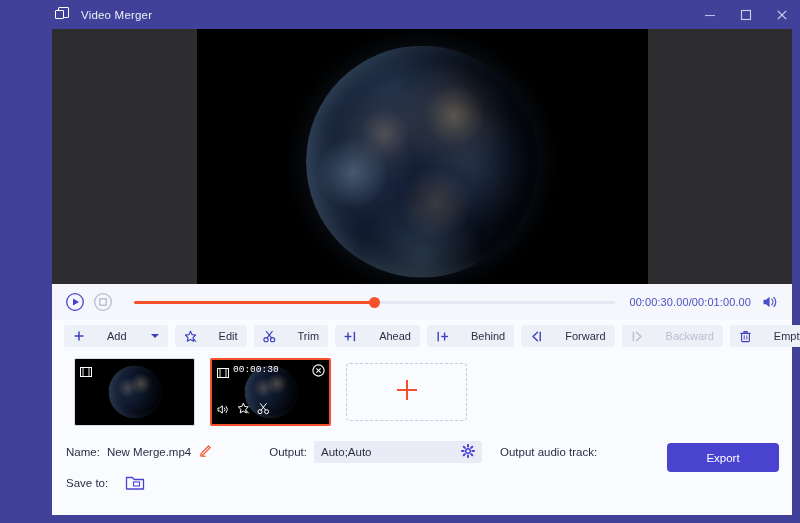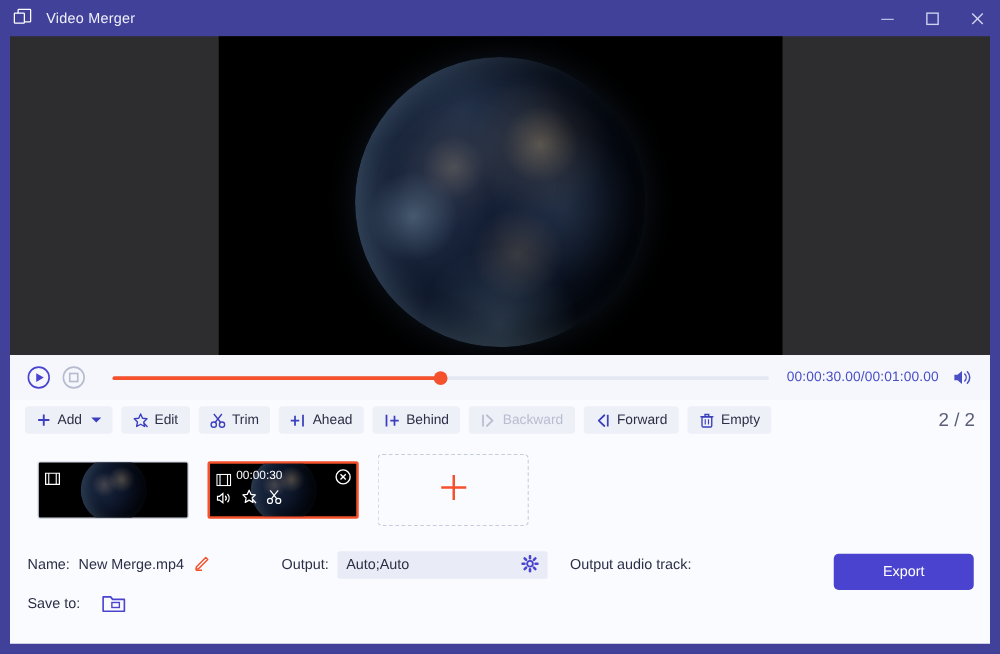--- a/index.html
+++ b/index.html
@@ -6,21 +6,21 @@
   html, body {
     width: 800px; height: 523px;
     font-family: "Liberation Sans", sans-serif;
     overflow: hidden;
     background: #3f3f96;
   }
   .window {
     position: relative;
     width: 800px; height: 523px;
     background: #41419a;
-    display: flex; flex-direction: column;
+    display: flex; flex-direction: column; padding-left: 44px;
   }
   
   .titlebar {
     height: 29px;
     background: #41419a;
     display: flex; align-items: center;
     flex: none;
     padding-left: 11px;
   }
   .app-icon { width: 17px; height: 16px; position: relative; flex: none; }
@@ -115,41 +115,41 @@
   
   .toolbar {
     flex: none; height: 32px;
     margin: 0 8px;
     background: #fafbff;
     display: flex; align-items: center;
     padding: 0 12px;
   }
   .tbtn {
     height: 22px; background: #eef0f8; border-radius: 3px;
-    display: flex; align-items: center; gap: 5px;
+    display: flex; align-items: center; gap: 22px;
     padding: 0 9px; margin-right: 7px;
     color: #2b2f45; font-size: 11px; white-space: nowrap;
   }
   .tbtn svg { display: block; flex: none; }
   .tbtn.disabled { color: #b9bdd0; }
   .caret { width: 0; height: 0; border-left: 4px solid transparent;
            border-right: 4px solid transparent; border-top: 4.5px solid #3a3fbd; margin-left: 2px; }
   .page-count { margin-left: auto; color: #5a5f78; font-size: 15px; }
   
   .strip {
     flex: none; height: 80px;
     margin: 0 8px;
     background: #fafbff;
     display: flex; align-items: center;
     padding: 0 22px; gap: 15px;
   }
   .clip {
-    width: 121px; height: 46px; position: relative;
+    width: 121px; height: 68px; position: relative;
     background: #000; overflow: hidden; flex: none;
-    border: 1px solid #d5d9e8; border-radius: 2px;
+    border: 1px solid #d5d9e8; border-radius: 2px; font-family: Liberation Mono, monospace;
   }
   .clip.selected { border: 2px solid #f4512c; }
   .clip .thumb-earth {
     position: absolute; left: 50%; top: 50%;
     width: 53px; height: 53px; transform: translate(-50%, -50%);
     border-radius: 50%;
     background:
       radial-gradient(circle at 62% 34%, rgba(255,214,150,0.28) 0%, rgba(0,0,0,0) 22%),
       radial-gradient(circle at 36% 42%, rgba(255,205,150,0.20) 0%, rgba(0,0,0,0) 22%),
       radial-gradient(circle at 32% 50%, #17243c 0%, #0b1326 55%, #05090f 100%);
@@ -292,33 +292,33 @@
       <span>Ahead</span>
     </div>
     <div class="tbtn">
       <svg width="13" height="13" viewBox="0 0 13 13">
           <line x1="2.2" y1="1.8" x2="2.2" y2="11.2" stroke="#3a3fbd" stroke-width="1.4"></line>
           <line x1="8.6" y1="2.5" x2="8.6" y2="10.5" stroke="#3a3fbd" stroke-width="1.4"></line>
           <line x1="5.2" y1="6.5" x2="12" y2="6.5" stroke="#3a3fbd" stroke-width="1.4"></line>
         </svg>
       <span>Behind</span>
     </div>
+    <div class="tbtn">
+      <svg width="13" height="13" viewBox="0 0 13 13">
+          <path d="M7.5 2.2 L3 6.5 L7.5 10.8" fill="none" stroke="#3a3fbd" stroke-width="1.4" stroke-linecap="round" stroke-linejoin="round"></path>
+          <line x1="10.2" y1="1.8" x2="10.2" y2="11.2" stroke="#3a3fbd" stroke-width="1.4"></line>
+        </svg>
+      <span>Forward</span>
+    </div>
     <div class="tbtn disabled">
       <svg width="13" height="13" viewBox="0 0 13 13">
           <line x1="2.4" y1="1.8" x2="2.4" y2="11.2" stroke="#b9bdd0" stroke-width="1.4"></line>
           <path d="M5.5 2.2 L10 6.5 L5.5 10.8" fill="none" stroke="#b9bdd0" stroke-width="1.4" stroke-linecap="round" stroke-linejoin="round"></path>
         </svg>
       <span>Backward</span>
-    </div>
-    <div class="tbtn">
-      <svg width="13" height="13" viewBox="0 0 13 13">
-          <path d="M7.5 2.2 L3 6.5 L7.5 10.8" fill="none" stroke="#3a3fbd" stroke-width="1.4" stroke-linecap="round" stroke-linejoin="round"></path>
-          <line x1="10.2" y1="1.8" x2="10.2" y2="11.2" stroke="#3a3fbd" stroke-width="1.4"></line>
-        </svg>
-      <span>Forward</span>
     </div>
     <div class="tbtn">
       <svg width="13" height="13" viewBox="0 0 13 13">
           <rect x="2.6" y="3.4" width="7.8" height="8.2" rx="1" fill="none" stroke="#3a3fbd" stroke-width="1.1"></rect>
           <line x1="1.3" y1="3.4" x2="11.7" y2="3.4" stroke="#3a3fbd" stroke-width="1.1"></line>
           <path d="M5 3.2 V1.6 h3 v1.6" fill="none" stroke="#3a3fbd" stroke-width="1.1"></path>
           <line x1="5.2" y1="5.4" x2="5.2" y2="9.6" stroke="#3a3fbd" stroke-width="0.9"></line>
           <line x1="7.8" y1="5.4" x2="7.8" y2="9.6" stroke="#3a3fbd" stroke-width="0.9"></line>
         </svg>
       <span>Empty</span>

